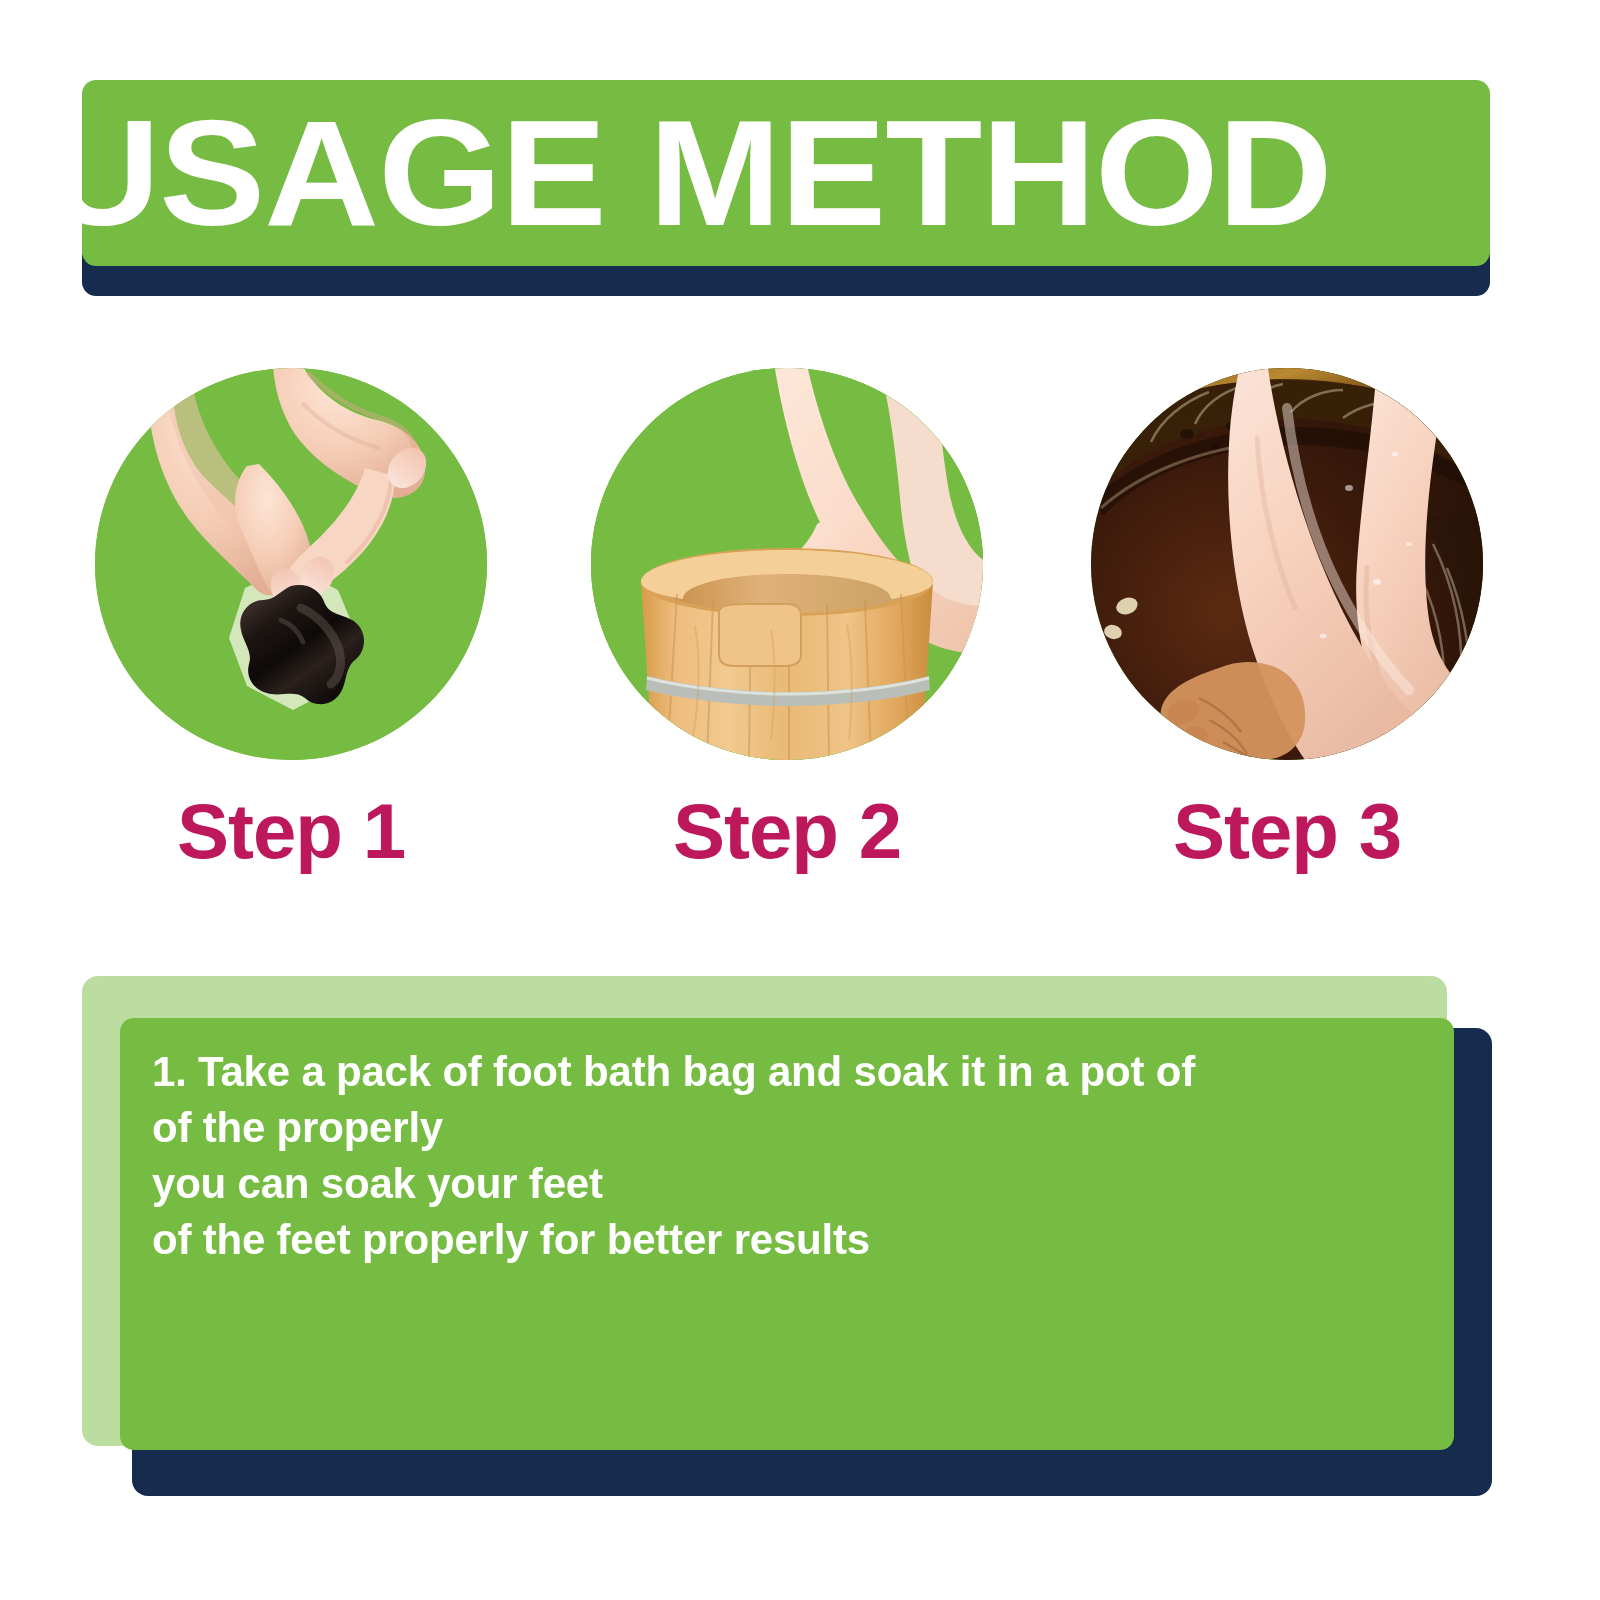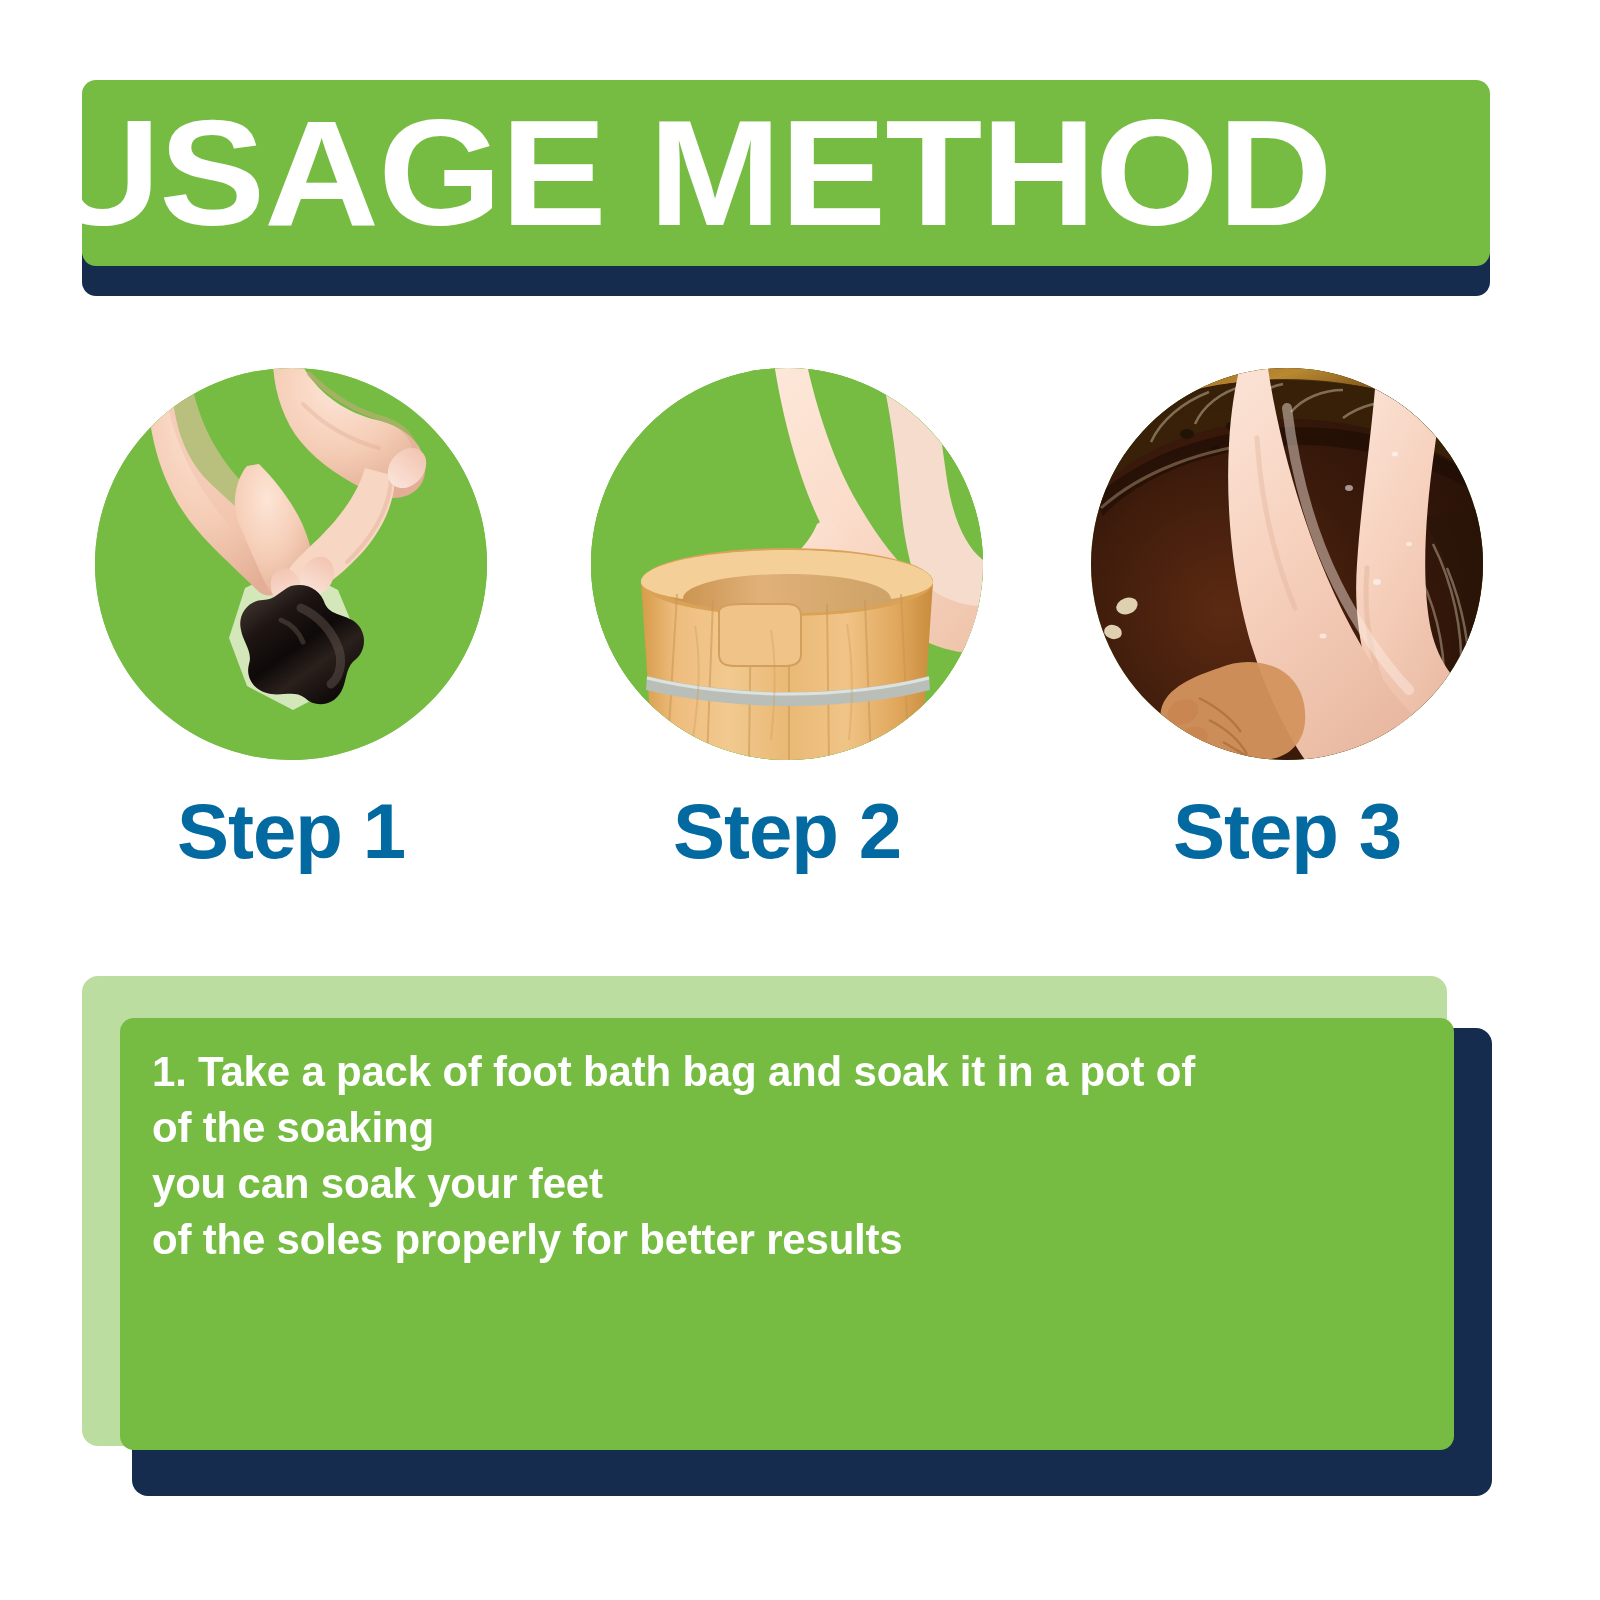--- a/index.html
+++ b/index.html
@@ -79,21 +79,21 @@
     width: 392px;
     height: 392px;
     border-radius: 50%;
     overflow: hidden;
     background: #76bc43;
   }
 
   .step-caption {
     margin-top: 32px;
     text-align: center;
-    color: #0369a1;
+    color: #be185d;
     font-family: "Liberation Sans Narrow", "Liberation Sans", sans-serif;
     font-weight: 700;
     font-size: 78px;
     line-height: 1;
     letter-spacing: -1px;
   }
 
   
   .s1-art { position: absolute; inset: 0; }
 
@@ -430,17 +430,17 @@
     </div>
     <div class="step-caption">Step 3</div>
   </div>
 </div>
 
 <div id="instructions">
   <div id="instr-lightgreen"></div>
   <div id="instr-navy"></div>
   <div id="instr-green">
     <p class="instr-line">1. Take a pack of foot bath bag and soak it in a pot of</p>
-    <p class="instr-line">of the soaking</p>
+    <p class="instr-line">of the properly</p>
     <p class="instr-line">you can soak your feet</p>
-    <p class="instr-line">of the soles properly for better results</p>
+    <p class="instr-line">of the feet properly for better results</p>
   </div>
 </div>
 
 </body></html>

